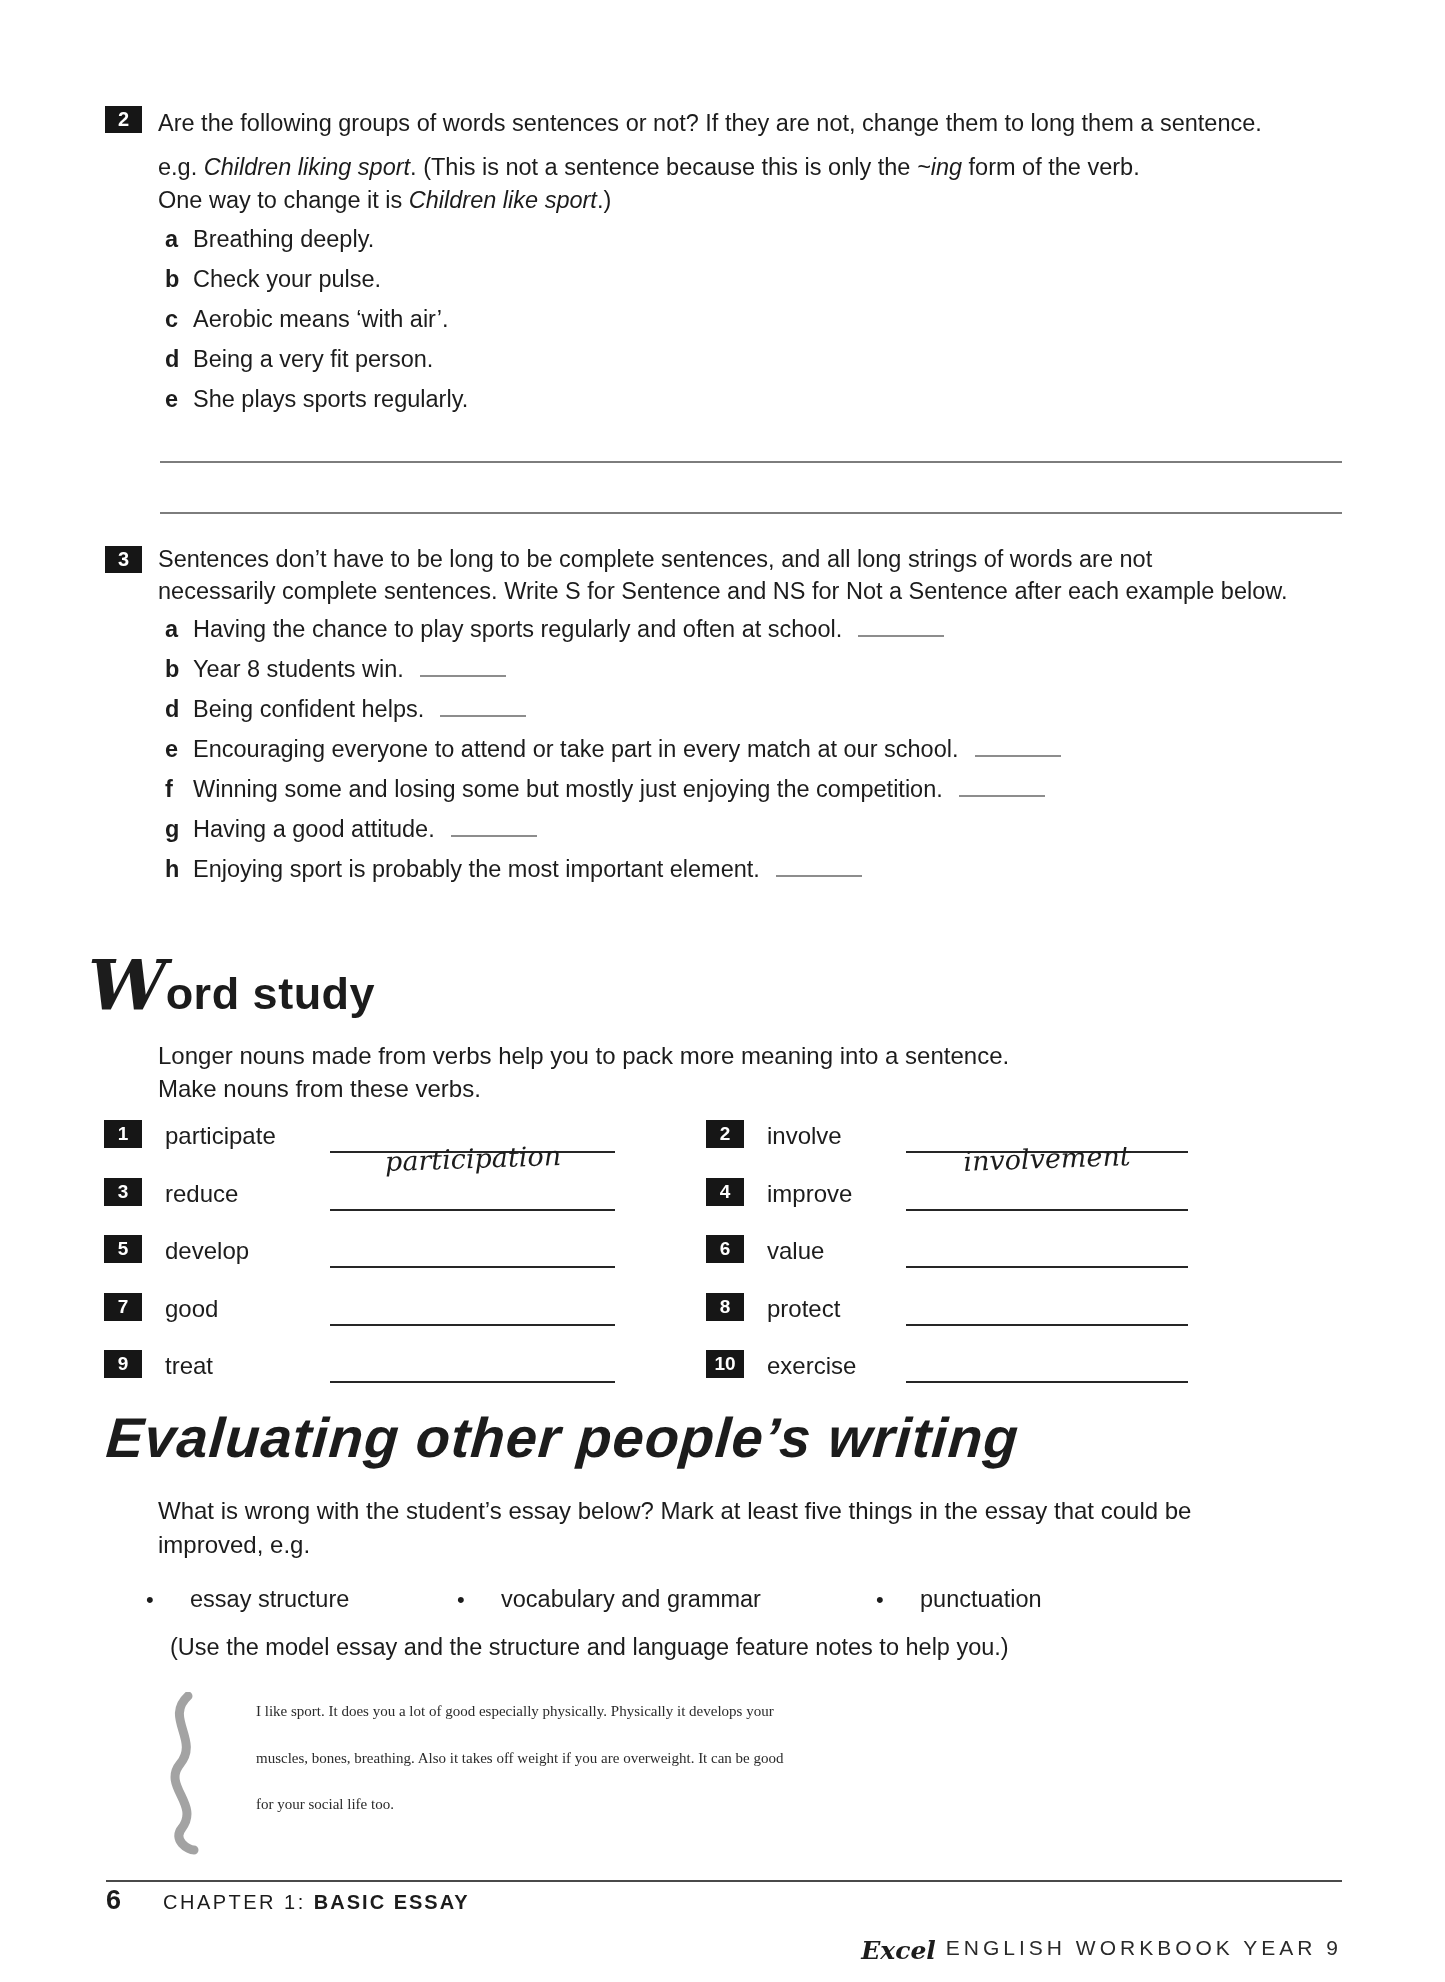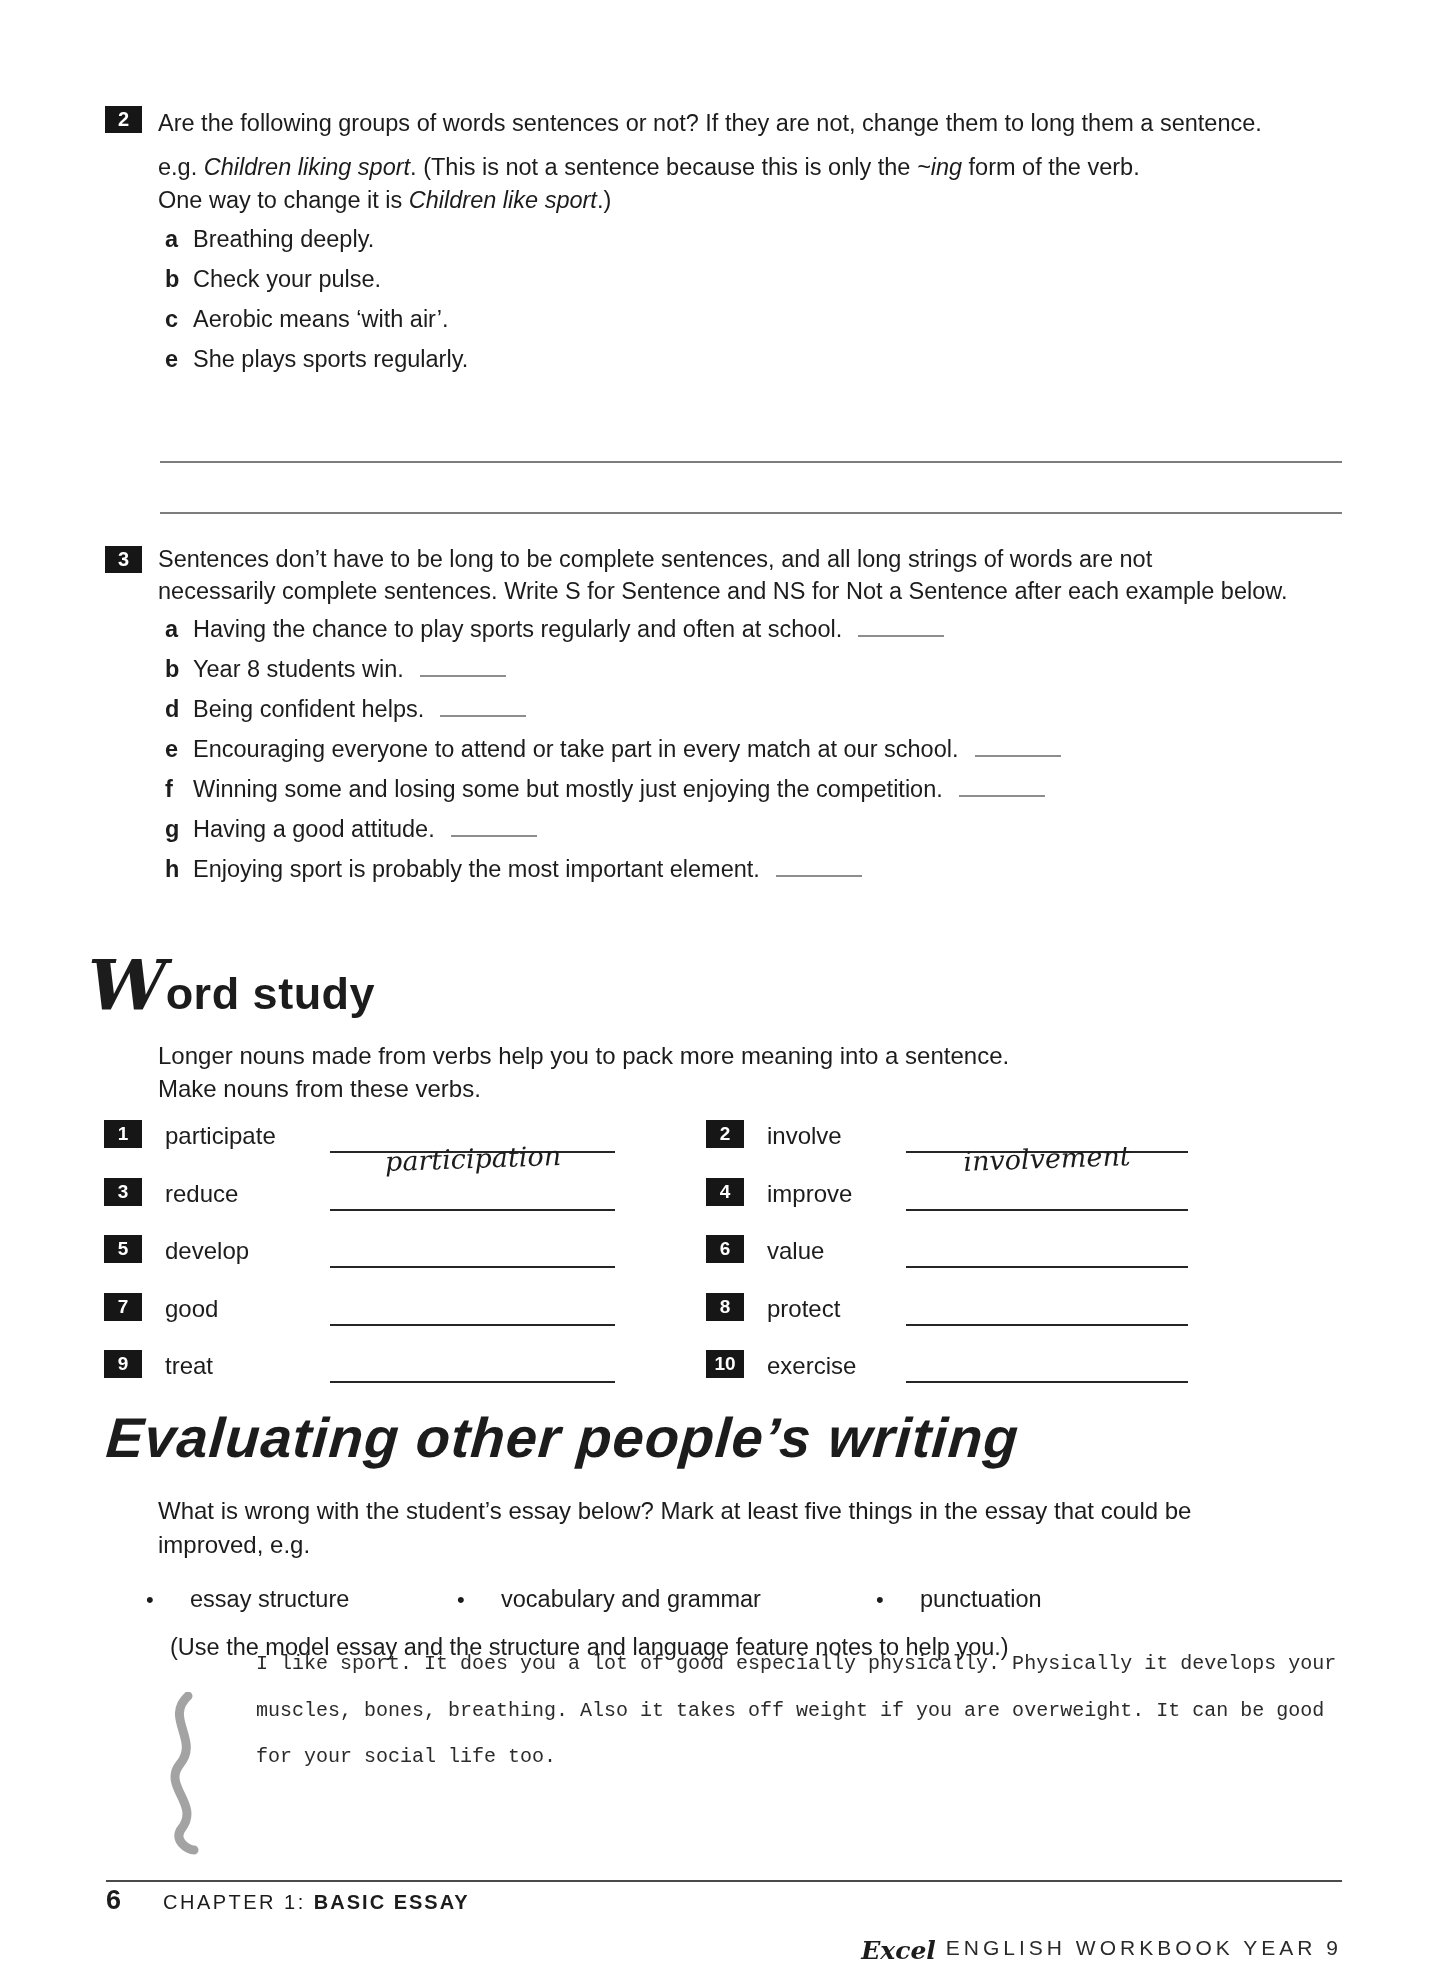--- a/index.html
+++ b/index.html
@@ -46,22 +46,22 @@
              letter-spacing:1px;transform:skewX(-4deg);transform-origin:left bottom;white-space:nowrap;line-height:1.2;}
 
   .bullets{position:absolute;top:1586px;left:0;width:100%;font-size:23.5px;}
   .bullet-item{position:absolute;white-space:nowrap;}
   .bullet-item::before{content:"\2022";display:inline-block;width:44px;font-size:22px;}
   .b1{left:146px;} .b2{left:457px;} .b3{left:876px;}
 
   .note{position:absolute;left:170px;top:1634px;font-size:23.5px;white-space:nowrap;}
 
   .squiggle{position:absolute;left:158px;top:1692px;}
-  .quote-text{position:absolute;left:256px;top:1641px;font-family:Liberation Mono, monospace;
-              font-size:20px;line-height:46.5px;color:#2b2b2b;white-space:nowrap;}
+  .quote-text{position:absolute;left:256px;top:1688px;font-family:Liberation Serif, serif;
+              font-size:15px;line-height:46.5px;color:#2b2b2b;white-space:nowrap;}
 
   .footer-rule{position:absolute;left:106px;top:1880px;width:1236px;border-top:2px solid var(--footer-rule);}
   .pagenum{position:absolute;left:106px;top:1885px;font-size:27px;font-weight:bold;}
   .chapter{position:absolute;left:163px;top:1891px;font-size:20px;letter-spacing:2.5px;white-space:nowrap;}
   .chapter b{font-weight:bold;letter-spacing:2px;}
   .brand{position:absolute;right:103px;top:1888px;display:flex;align-items:flex-start;white-space:nowrap;margin-top:48px;}
   .brand .logo{font-family:"DejaVu Serif",serif;font-style:italic;font-weight:bold;font-size:25px;margin-right:10px;}
   .brand .rest{font-size:21px;letter-spacing:4px;color:#2a2a2a;}
 </style>
 </head>
@@ -74,20 +74,21 @@
       <div>Are the following groups of words sentences or not? If they are not, change them to long them a sentence.</div>
     </div>
   <div class="eg-block" id="eg-block">
       <div><span>e.g. </span><em>Children liking sport</em><span>. (This is not a sentence because this is only the </span><em>~ing</em><span> form of the verb.</span></div>
       <div><span>One way to change it is </span><em>Children like sport</em><span>.)</span></div>
     </div>
   <div class="items" style="top:226px;" id="ex2-items">
       <div class="item"><span class="ltr">a</span><span>Breathing deeply.</span></div>
       <div class="item"><span class="ltr">b</span><span>Check your pulse.</span></div>
       <div class="item"><span class="ltr">c</span><span>Aerobic means ‘with air’.</span></div>
+      <div class="item"><span class="ltr">d</span><span>Being a very fit person.</span></div>
       <div class="item"><span class="ltr">e</span><span>She plays sports regularly.</span></div>
     </div>
 
   <div class="bigline" style="top:461px;"></div>
   <div class="bigline" style="top:512px;"></div>
 
   <div class="numbox" style="left:105px;top:546px;">3</div>
   <div class="ex-title" style="top:543px;" id="ex3-title">
       <div>Sentences don’t have to be long to be complete sentences, and all long strings of words are not</div>
       <div>necessarily complete sentences. Write S for Sentence and NS for Not a Sentence after each example below.</div>

